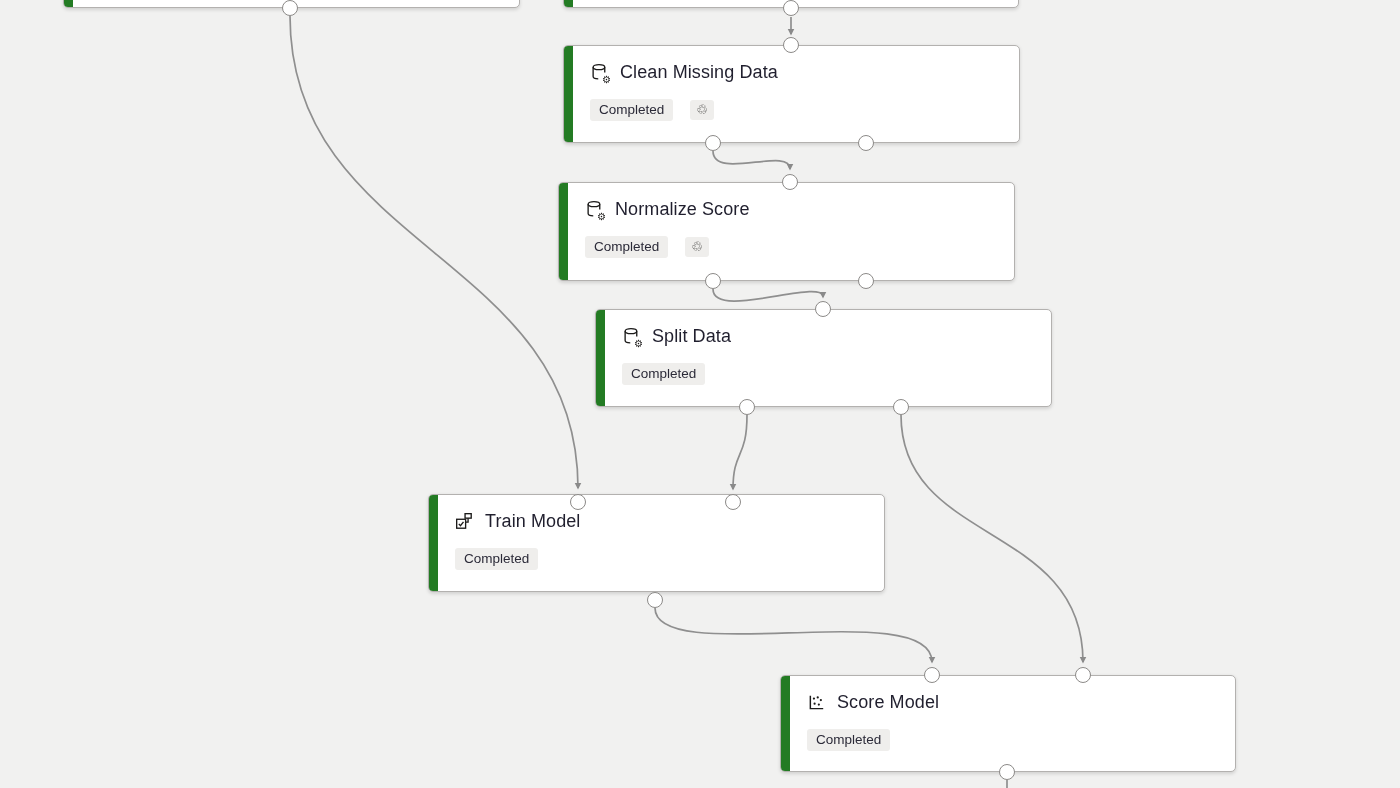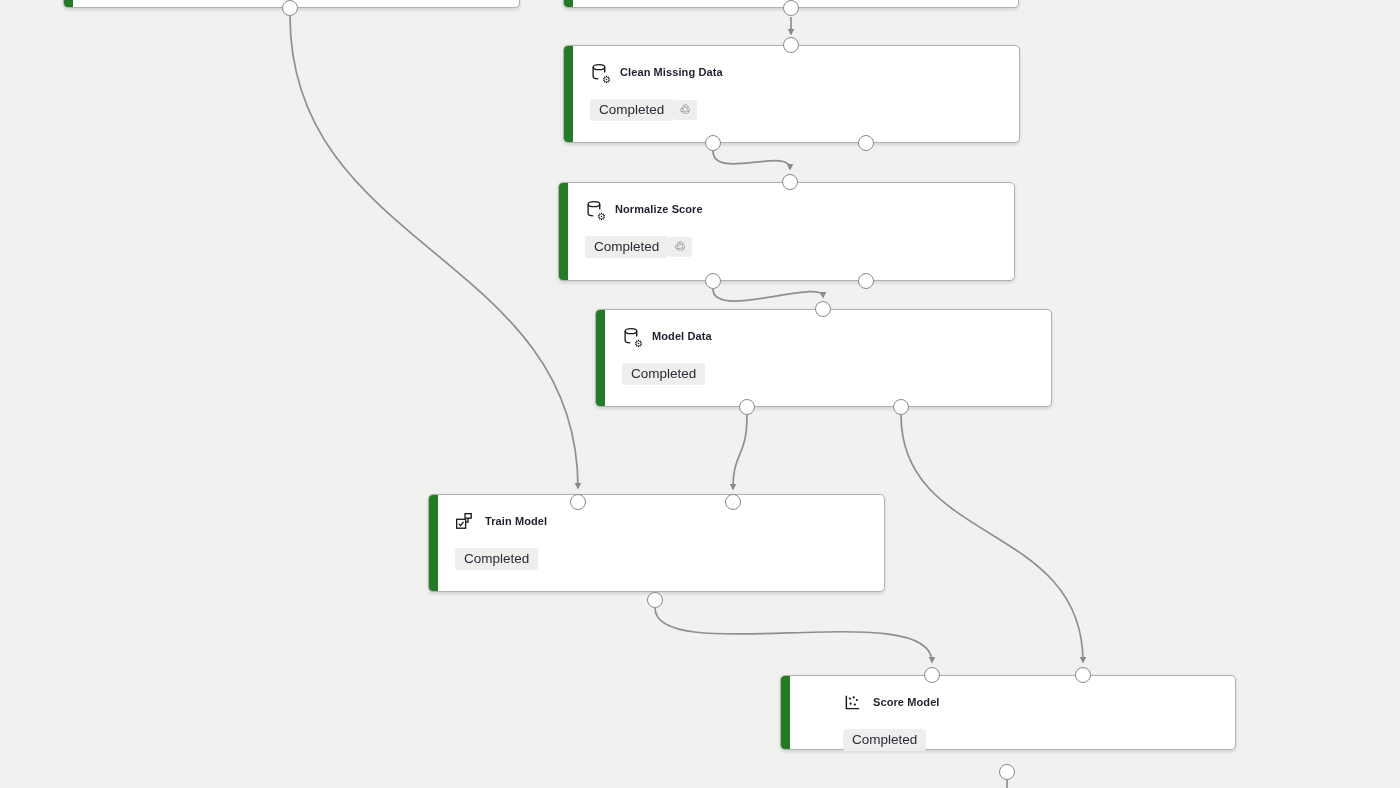--- a/index.html
+++ b/index.html
@@ -29,24 +29,24 @@
   .title-row{display:flex;align-items:center;gap:11px;height:22px;}
   .module-icon{width:19px;height:19px;position:relative;display:inline-block;flex:0 0 auto;}
   .module-icon svg{display:block;}
   .gear-overlay{
     position:absolute;right:-2px;bottom:-3px;
     background:#ffffff;border-radius:50%;
     font-size:10px;line-height:10px;color:#1b1a19;
     padding:0;
   }
   .node-title{
-    font-size:11px;font-weight:700;color:#201f2e;
+    font-size:18px;font-weight:400;color:#201f2e;
     white-space:nowrap;letter-spacing:0.1px;
   }
-  .status-row{display:flex;align-items:center;gap:0;margin-top:16px;}
+  .status-row{display:flex;align-items:center;gap:17px;margin-top:16px;}
   .status-badge{
     background:#efeeec;border-radius:3px;
     padding:3px 9px 4px 9px;
     font-size:13.5px;color:#2b2a38;
   }
   .reg-badge{
     background:#efeeec;border-radius:3px;
     padding:1px 6px 2px 6px;
     font-size:13px;color:#3d3c3a;line-height:17px;
   }
@@ -127,21 +127,21 @@
       <div class="node-body">
         <div class="title-row">
           <span class="module-icon">
             <svg width="19" height="19" viewBox="0 0 17 17" xmlns="http://www.w3.org/2000/svg">
               <ellipse cx="8" cy="3.7" rx="5.2" ry="2.2" fill="none" stroke="#1b1a19" stroke-width="1.2"></ellipse>
               <path d="M2.8 3.7 V12 C2.8 13.2 4.8 14.1 7.4 14.2" fill="none" stroke="#1b1a19" stroke-width="1.2"></path>
               <path d="M13.2 3.7 V8.4" fill="none" stroke="#1b1a19" stroke-width="1.2"></path>
             </svg>
             <span class="gear-overlay">⚙</span>
           </span>
-          <span class="node-title">Model Data</span>
+          <span class="node-title">Split Data</span>
         </div>
         <div class="status-row">
           <span class="status-badge">Completed</span>
         </div>
       </div>
     </div>
     <div class="node" style="left: 428px; top: 494px; width: 457px; height: 98px;">
       <div class="accent" style="background: rgb(35, 123, 35);"></div>
       <div class="node-body">
         <div class="title-row">
@@ -153,21 +153,21 @@
               <path d="M3.4 10.6 L4.9 12.2 L7.6 8.9" fill="none" stroke="#1b1a19" stroke-width="1.2"></path>
             </svg>
           </span>
           <span class="node-title">Train Model</span>
         </div>
         <div class="status-row">
           <span class="status-badge">Completed</span>
         </div>
       </div>
     </div>
-    <div class="node" style="left: 780px; top: 675px; width: 456px; height: 75px; padding-left: 36px;">
+    <div class="node" style="left: 780px; top: 675px; width: 456px; height: 97px;">
       <div class="accent" style="background: rgb(35, 123, 35);"></div>
       <div class="node-body">
         <div class="title-row">
           <span class="module-icon">
             <svg width="19" height="19" viewBox="0 0 17 17" xmlns="http://www.w3.org/2000/svg">
               <path d="M3 2.5 V14 H14.5" fill="none" stroke="#1b1a19" stroke-width="1.3"></path>
               <circle cx="6.2" cy="5" r="1" fill="#1b1a19"></circle>
               <circle cx="9.6" cy="4" r="1" fill="#1b1a19"></circle>
               <circle cx="12.4" cy="6.3" r="1" fill="#1b1a19"></circle>
               <circle cx="6.8" cy="9.6" r="1" fill="#1b1a19"></circle>

